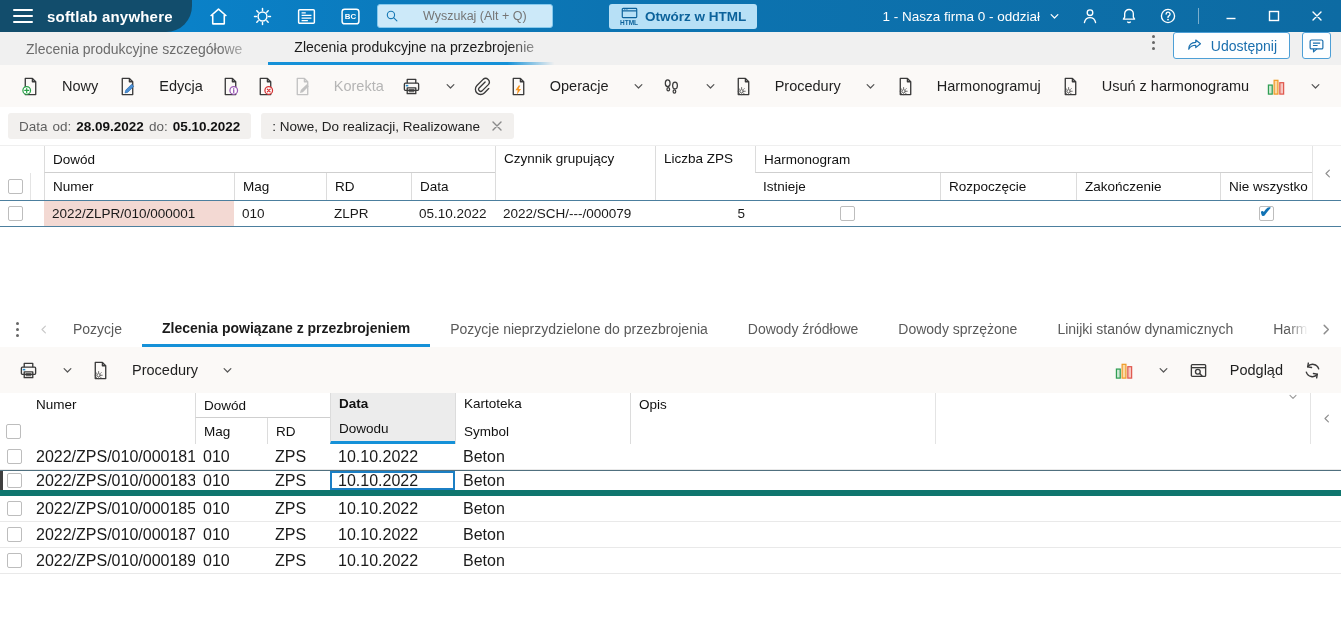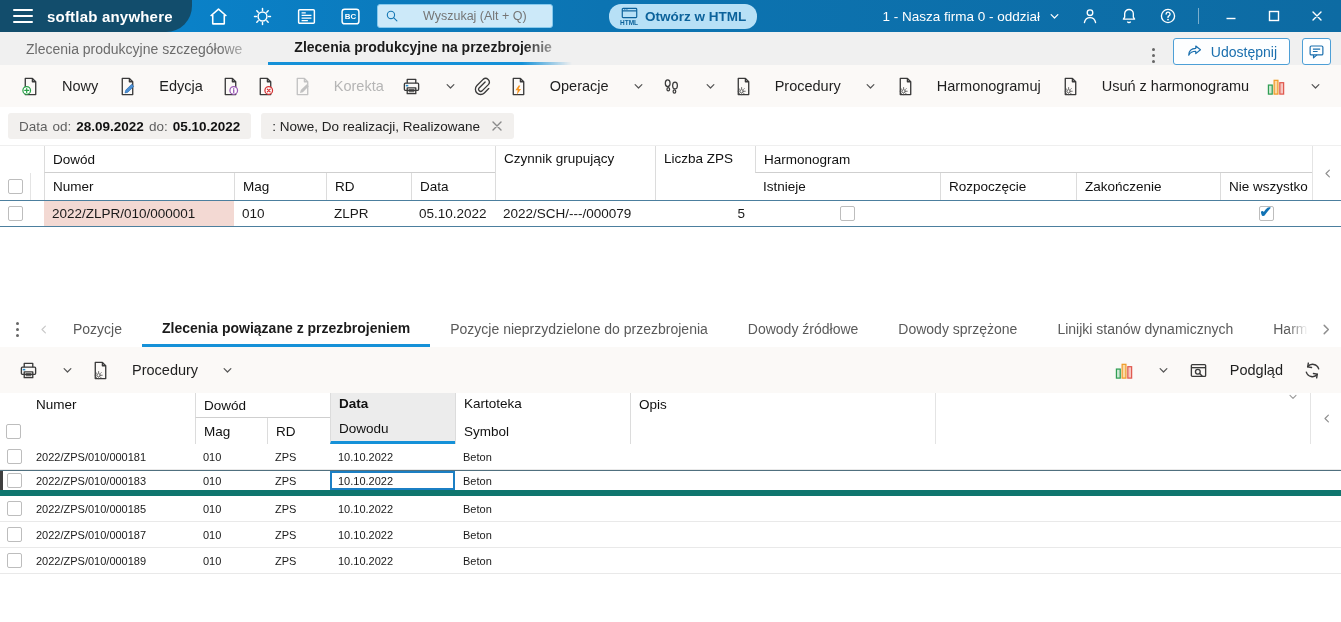--- a/index.html
+++ b/index.html
@@ -19,37 +19,37 @@
   .hamburger i{height:2px;background:#fff;border-radius:1px}
   .brand{font-size:15px;font-weight:bold;letter-spacing:.2px;white-space:nowrap}
   .topnav{display:flex;align-items:center;gap:23px;padding-left:16px}
   .topnav .ic{width:21px;height:21px;color:#fff}
   .bcbox text{font:bold 7.5px "Liberation Sans",sans-serif;fill:#fff}
   .search{margin-left:16px;width:176px;height:24px;background:#cce9f9;border:1px solid #86c9ed;
     border-radius:3px;display:flex;align-items:center;gap:24px;padding:0 7px}
   .search .ic-s{color:#1779b5}
   .search input{border:0;background:transparent;outline:none;width:100%;
     font:12.5px "Liberation Sans",sans-serif;color:#2a5a78}
-  .openhtml{margin-left:56px;height:25px;background:#b7e0f6;border-radius:12px;display:flex;
+  .openhtml{margin-left:56px;height:25px;background:#b7e0f6;border-radius:3px;display:flex;
     align-items:center;gap:7px;padding:0 11px;color:#0c629b;font-weight:bold;font-size:13.5px;cursor:pointer}
   .htmlicon{display:flex;flex-direction:column;align-items:center;color:#0c629b}
   .htmlicon .lbl{font-size:6.5px;font-weight:bold;line-height:5px;margin-top:1px}
   .topright{margin-left:auto;display:flex;align-items:center;gap:21px;padding-right:13px}
   .company{display:flex;align-items:center;gap:9px;cursor:pointer;font-size:13.5px;white-space:nowrap}
   .topright .ic{color:#fff;width:18px;height:18px}
   .vsep{width:1px;height:16px;background:rgba(255,255,255,.45)}
   .winbtn{width:22px;height:22px;display:flex;align-items:center;justify-content:center;cursor:pointer;color:#fff}
 
   
   .doctabs{height:33px;background:#f0f0f0;display:flex;align-items:stretch}
   .dtab{display:flex;align-items:center;padding:0 26px;color:#6b6b6b;cursor:pointer;white-space:nowrap}
   .dtab.fade{-webkit-mask-image:linear-gradient(90deg,#000 82%,transparent 98%);
     mask-image:linear-gradient(90deg,#000 82%,transparent 98%)}
-  .dtab.active{color:#1b1b1b;font-weight:bold;border-bottom:3px solid #1591d8;padding-bottom:0}
-  .doctabs-right{margin-left:auto;display:flex;align-items:flex-end;gap:12px;padding-right:10px}
+  .dtab.active{color:#1b1b1b;font-weight:normal;border-bottom:3px solid #1591d8;padding-bottom:0}
+  .doctabs-right{margin-left:auto;display:flex;align-items:flex-start;gap:12px;padding-right:10px}
   .kebab{width:14px;height:20px;display:flex;flex-direction:column;align-items:center;
     justify-content:center;gap:3px;cursor:pointer}
   .kebab i{width:3px;height:3px;border-radius:50%;background:#666}
   .btn-share{height:27px;border:1px solid #4d9fd6;border-radius:3px;background:#fdfeff;color:#1a6fae;
     display:flex;align-items:center;gap:8px;padding:0 12px;font-size:14px;cursor:pointer}
   .btn-share .ic{color:#1a6fae;width:17px;height:17px}
   .btn-sq{width:29px;height:27px;border:1px solid #4d9fd6;border-radius:3px;background:#fdfeff;
     display:flex;align-items:center;justify-content:center;cursor:pointer}
   .btn-sq .ic{color:#1a6fae;width:17px;height:17px}
 
@@ -105,21 +105,21 @@
   .ltab.clip{max-width:58px;overflow:hidden;-webkit-mask-image:linear-gradient(90deg,#000 60%,transparent 95%);
     mask-image:linear-gradient(90deg,#000 60%,transparent 95%)}
   .ltab-next{margin-left:auto;align-self:center;padding-right:8px;cursor:pointer}
   .ltab-next .chev{transform:rotate(-90deg);color:#8f8f8f;width:13px;height:11px}
   .mini-chev{position:absolute;right:42px;bottom:-8px;color:#9a9a9a;width:12px;height:8px}
 
   
   .lt-head{display:grid;grid-template-columns:28px 167px 72px 63px 125px 175px 305px 375px 31px;
     grid-template-rows:25px 26px;background:#fff;font-size:13.5px}
   .lt-row{display:grid;grid-template-columns:28px 167px 72px 63px 125px 175px 305px 375px 31px;
-    height:26px;border-bottom:1px solid #e9e9e9;background:#fff;cursor:pointer;font-size:11px;position:relative}
+    height:26px;border-bottom:1px solid #e9e9e9;background:#fff;cursor:pointer;font-size:16px;position:relative}
   .lt-row.selected{border-top:1px solid #50707f;border-bottom:6px solid #0f766e}
   .lt-row.selected::before{content:"";position:absolute;left:0;top:0;bottom:0;width:3px;background:#3f3f3f}
   .focuscell{outline:2px solid #1b7fc4;outline-offset:-2px}
   .sortcol{background:#ececec;border-bottom:3px solid #1591d8}
   .twoline{flex-direction:column;align-items:flex-start;justify-content:space-between;padding:3px 0 5px 8px}
   .padt{align-items:flex-start;padding-top:4px}
   .tail{flex:1;background:#fff}
   .page{display:flex;flex-direction:column;height:622px}
 </style>
 </head>

